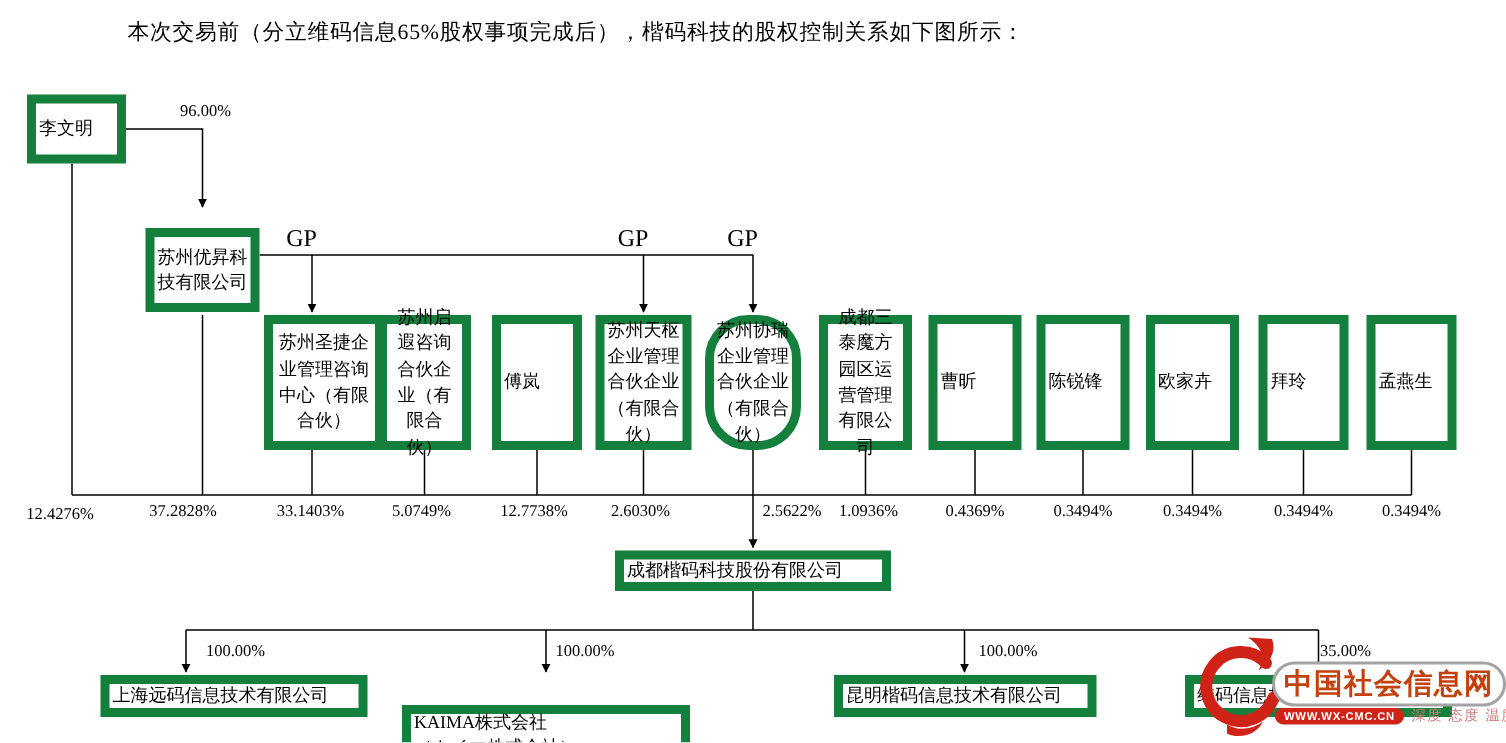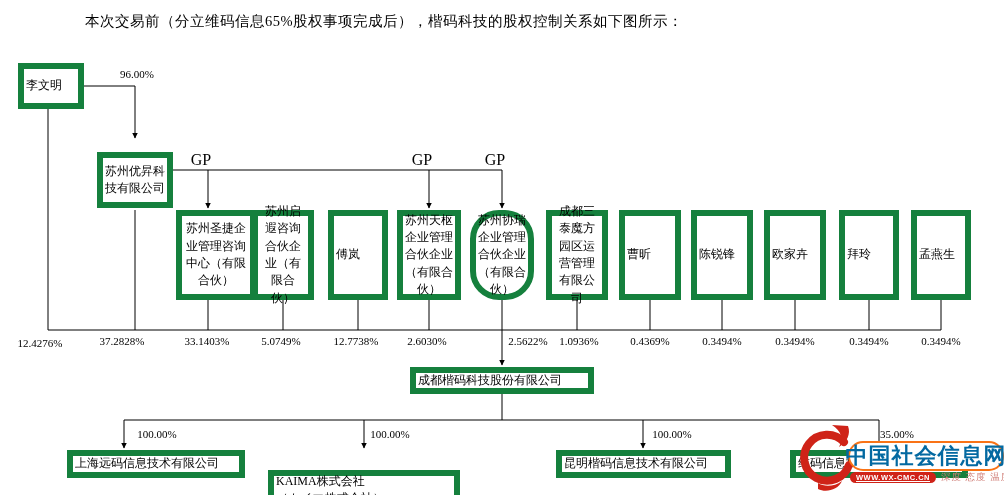--- a/index.html
+++ b/index.html
@@ -20,30 +20,30 @@
   .pct{
     position:absolute;font-size:11px;transform:translateX(-50%);white-space:nowrap;z-index:2;
   }
   .gp{
     position:absolute;font-size:16px;transform:translateX(-50%);white-space:nowrap;z-index:2;
   }
   
   .wm{position:absolute;z-index:10;font-family:"Liberation Sans","DejaVu Sans",sans-serif;}
   .wm-pill{
     position:absolute;left:848px;top:441px;width:152px;height:26px;
-    background:#fff;border:2px solid #f97316;border-radius:15px;
+    background:#fff;border:2px solid #a3a3a3;border-radius:15px;
     display:flex;align-items:center;justify-content:center;
-    color:#0369a1;font-weight:bold;font-size:22px;letter-spacing:1px;white-space:nowrap;
+    color:#c2410c;font-weight:bold;font-size:19px;letter-spacing:1px;white-space:nowrap;
   }
   .wm-sub{
     position:absolute;left:850px;top:471px;width:154px;display:flex;align-items:center;gap:5px;
   }
   .wm-url{
     background:#cf2318;color:#fff;font-size:7.5px;font-weight:bold;
-    border-radius:6px;padding:1px 6px;white-space:nowrap;letter-spacing:0.5px;text-decoration:underline;
+    border-radius:6px;padding:1px 6px;white-space:nowrap;letter-spacing:0.5px;
   }
   .wm-slogan{color:#cf7b74;font-size:9.5px;white-space:nowrap;letter-spacing:1px;}
 </style>
 </head>
 <body>
 
 <div id="canvas">
 
   <div class="title">本次交易前（分立维码信息65%股权事项完成后），楷码科技的股权控制关系如下图所示：</div>
 

